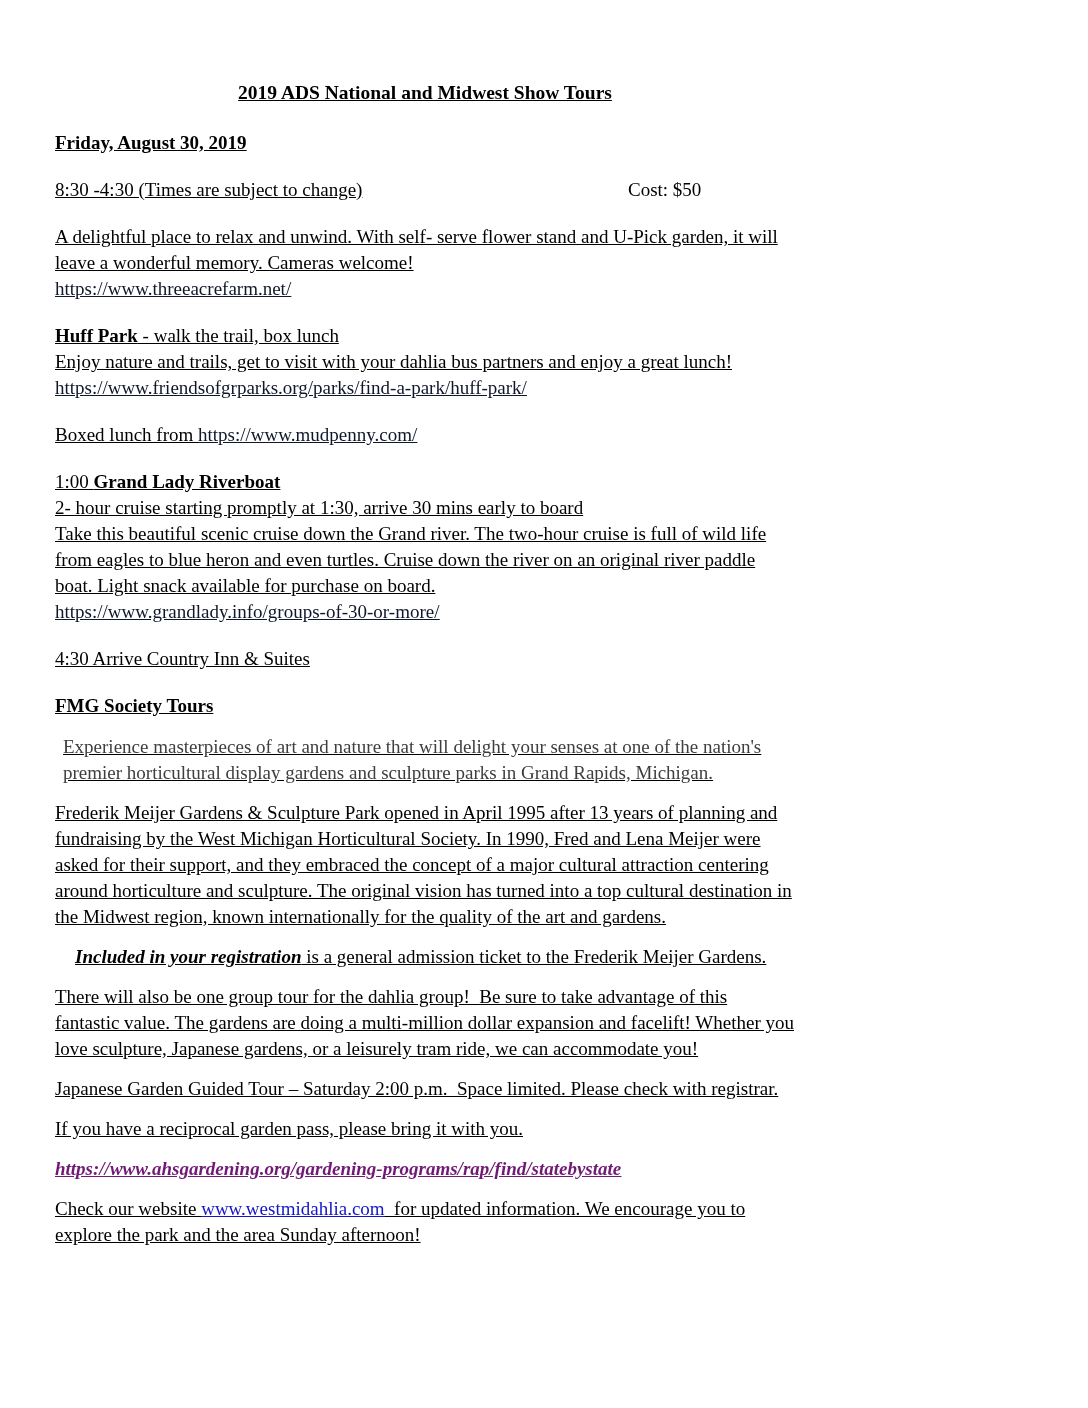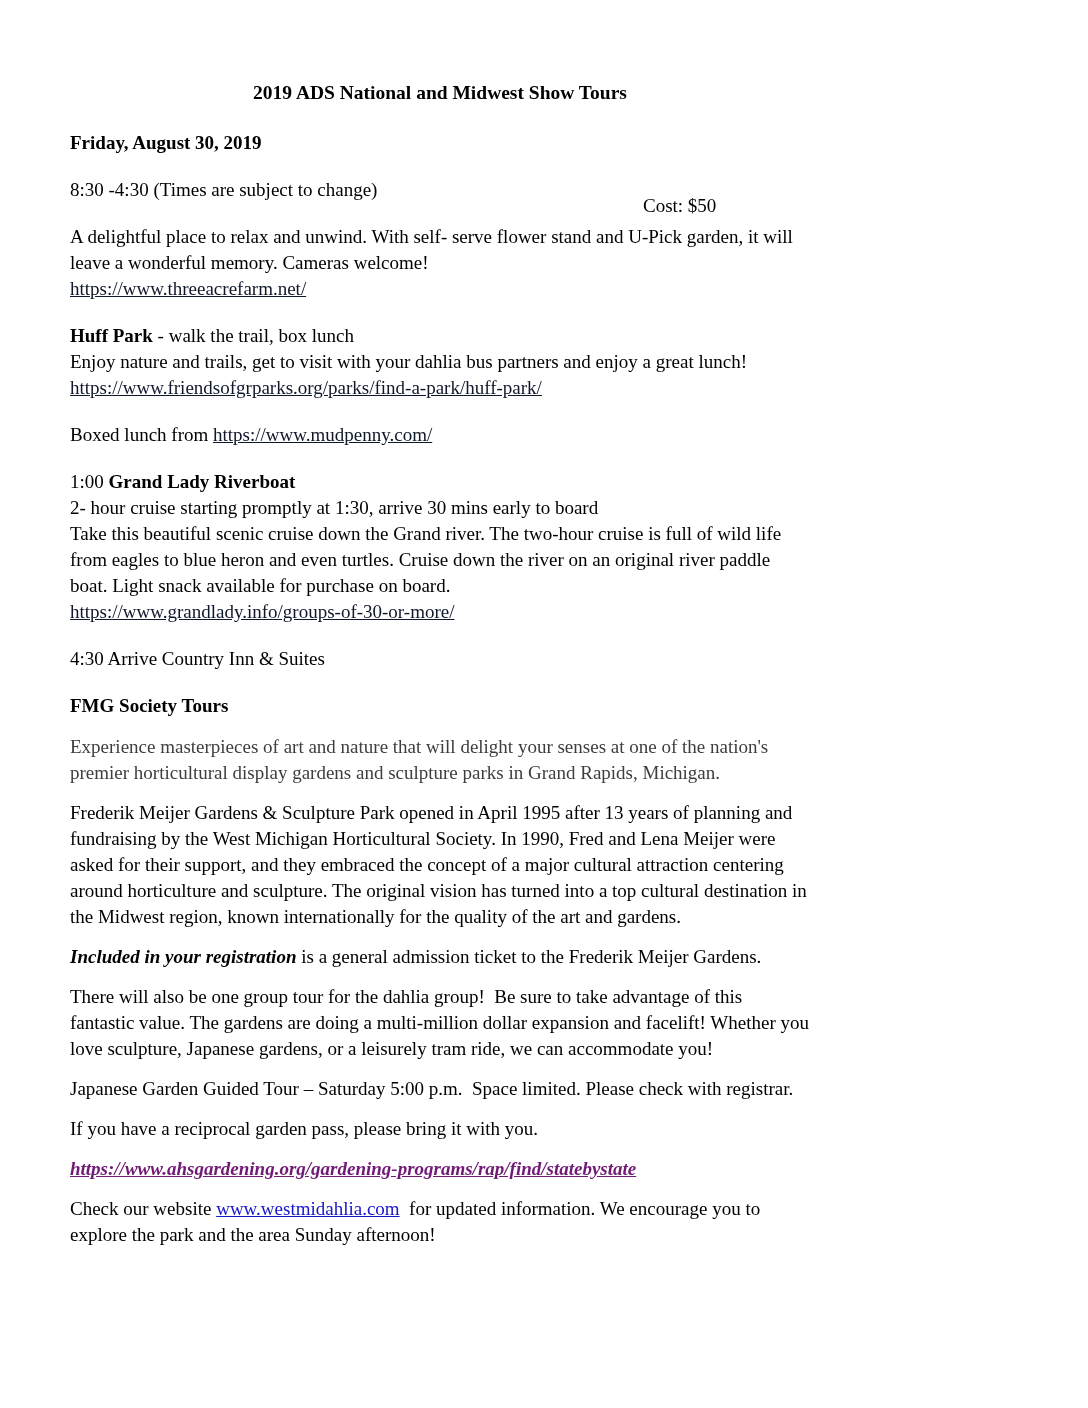--- a/index.html
+++ b/index.html
@@ -9,57 +9,58 @@
     height: 1408px;
     font-family: "Liberation Serif", "DejaVu Serif", serif;
     font-size: 19px;
     line-height: 26px;
     color: #000000;
     overflow: hidden;
   }
   .page {
     width: 1088px;
     height: 1408px;
-    padding: 80px 88px 0 70px;
+    padding: 80px 88px 0 55px;
+    text-decoration: underline;
   }
   .content { width: 872px; }
   .title {
     font-size: 19.5px;
     font-weight: bold;
     text-align: center;
     width: 740px;            
     margin-bottom: 24px;
   }
   .block { margin-bottom: 21px; }
   .bold { font-weight: bold; }
   .pre { white-space: pre-wrap; }
   .schedule { position: relative; }
-  .cost { position: absolute; left: 573px; top: 16px; }
+  .cost { position: absolute; left: 573px; top: 0; }
   a.link {
     color: #0f172a;
     text-decoration: underline;
     cursor: pointer;
   }
   a.bluelink {
     color: #1414C8;
     text-decoration: underline;
     cursor: pointer;
     text-align: right;
   }
   a.rap {
     color: #701a75;
     font-weight: bold;
     font-style: italic;
     text-decoration: underline;
     cursor: pointer;
   }
   .fmg-heading { font-weight: bold; margin-bottom: 15px; }
   .para { margin-bottom: 14px; }
-  .gray { color: #3E3E3E; }
-  .lead-bold-italic { font-weight: bold; font-style: italic; }
+  .gray { color: #3E3E3E; margin-left: 8px; }
+  .lead-bold-italic { font-weight: bold; font-style: italic; margin-left: 20px; }
 </style>
 </head>
 <body>
 
 <div class="page">
   <div class="content">
 
     <h1 class="title">2019 ADS National and Midwest Show Tours</h1>
 
     <p class="block bold">Friday, August 30, 2019</p>
@@ -105,21 +106,21 @@
 asked for their support, and they embraced the concept of a major cultural attraction centering
 around horticulture and sculpture. The original vision has turned into a top cultural destination in
 the Midwest region, known internationally for the quality of the art and gardens.</p>
 
       <p class="para"><span class="lead-bold-italic">Included in your registration</span><span class="pre"> is a general admission ticket to the Frederik Meijer Gardens.</span></p>
 
       <p class="para pre">There will also be one group tour for the dahlia group!  Be sure to take advantage of this
 fantastic value. The gardens are doing a multi-million dollar expansion and facelift! Whether you
 love sculpture, Japanese gardens, or a leisurely tram ride, we can accommodate you!</p>
 
-      <p class="para pre">Japanese Garden Guided Tour – Saturday 5:00 p.m.  Space limited. Please check with registrar.</p>
+      <p class="para pre">Japanese Garden Guided Tour – Saturday 2:00 p.m.  Space limited. Please check with registrar.</p>
 
       <p class="para">If you have a reciprocal garden pass, please bring it with you.</p>
 
       <p class="para"><a class="rap" href="#">https://www.ahsgardening.org/gardening-programs/rap/find/statebystate</a></p>
 
       <p class="para pre"><span class="pre">Check our website </span><a class="bluelink" href="#">www.westmidahlia.com</a><span class="pre">  for updated information. We encourage you to
 explore the park and the area Sunday afternoon!</span></p>
     </div>
 
   </div>

